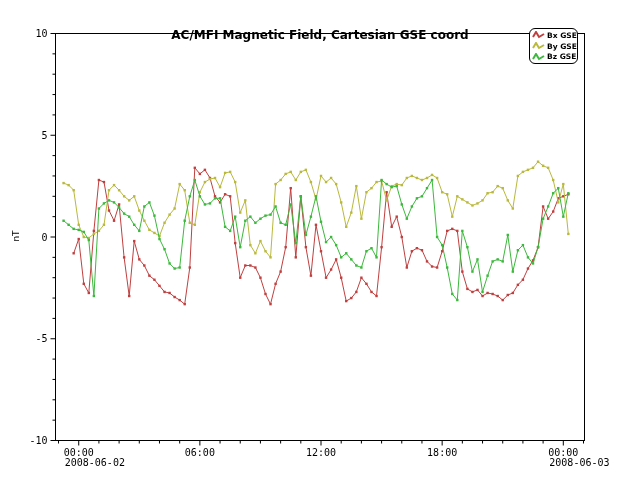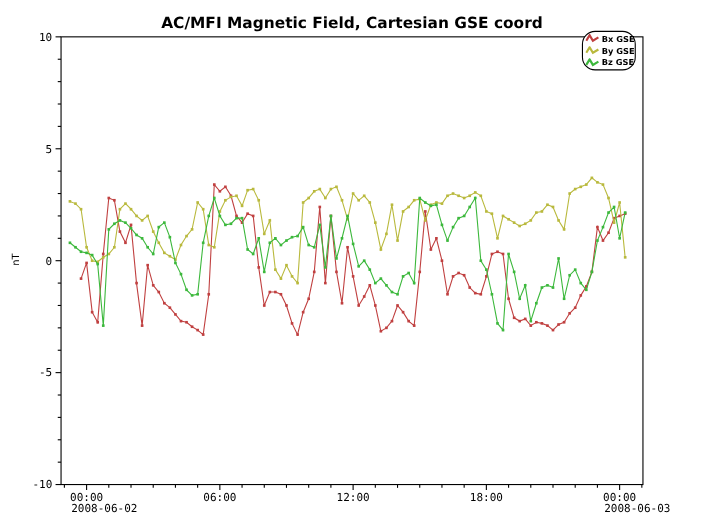--- a/index.html
+++ b/index.html
@@ -1,25 +1,25 @@
 <!DOCTYPE html>
 <html><head>
 <meta charset="utf-8">
 <style>
   html,body{margin:0;padding:0;background:#ffffff;}
   #screen{position:relative;width:640px;height:480px;background:#ffffff;overflow:hidden;
           font-family:"DejaVu Sans",sans-serif;}
-  #chart-title{position:absolute;left:0;right:0;top:13px;text-align:center;
-               font-size:14px;font-weight:bold;color:#000;}
+  #chart-title{position:absolute;left:0;right:0;top:28px;text-align:center;
+               font-size:12px;font-weight:bold;color:#000;}
   #y-axis-title{position:absolute;left:10px;top:231px;font-size:9px;color:#000;
                 transform:rotate(-90deg);transform-origin:center;}
   #plot-svg{position:absolute;left:0;top:0;width:640px;height:480px;}
   .tick{font:10px "DejaVu Sans Mono",monospace;fill:#000;}
   #legend{position:absolute;left:529px;top:28px;width:49px;height:36px;
-          border:1px solid #000;border-radius:12px;background:#fff;
+          border:1px solid #000;border-radius:6px;background:#fff;
           display:flex;flex-direction:column;justify-content:space-evenly;
           padding:1px 2px;box-sizing:border-box;}
   .legend-item{display:flex;align-items:center;gap:2px;height:11px;}
   .legend-item svg{flex:0 0 auto;}
   .legend-label{font:bold 7.5px "DejaVu Sans",sans-serif;color:#000;white-space:nowrap;}
 </style>
 </head>
 <body>
 
 <div id="screen">

